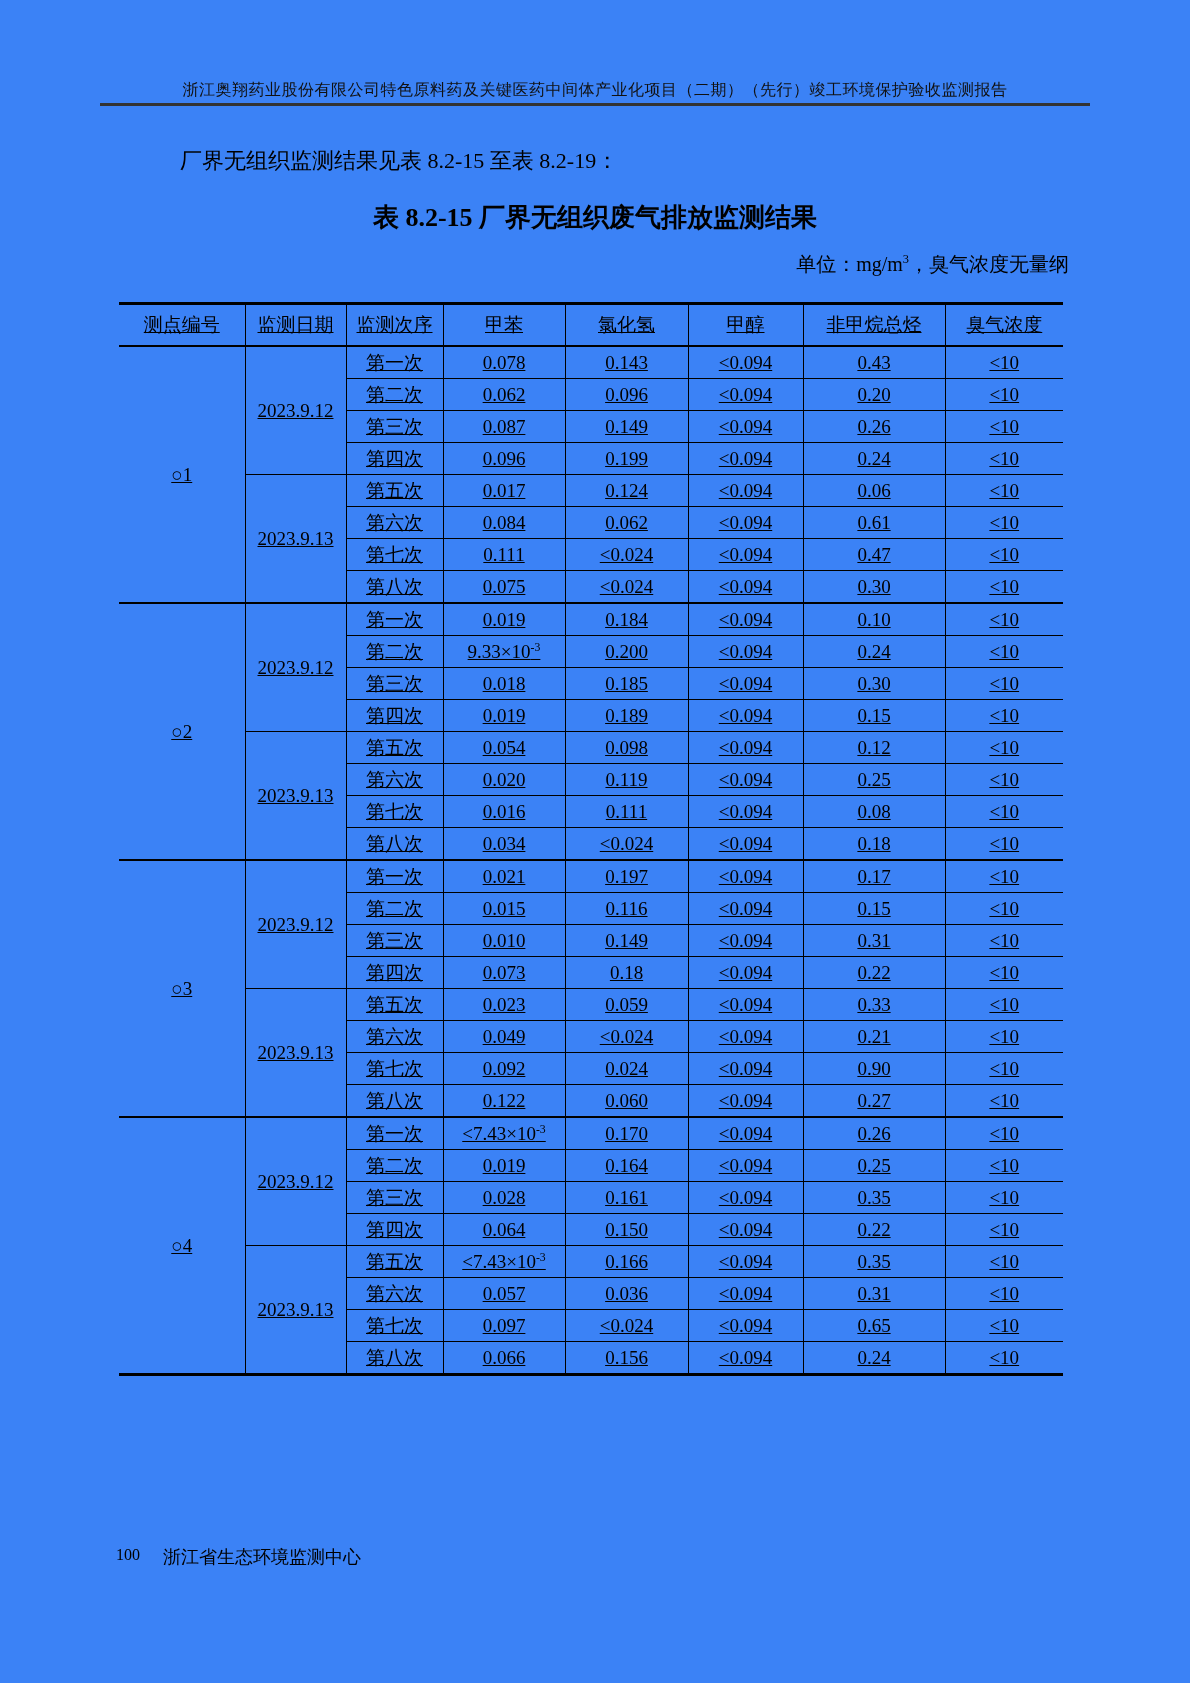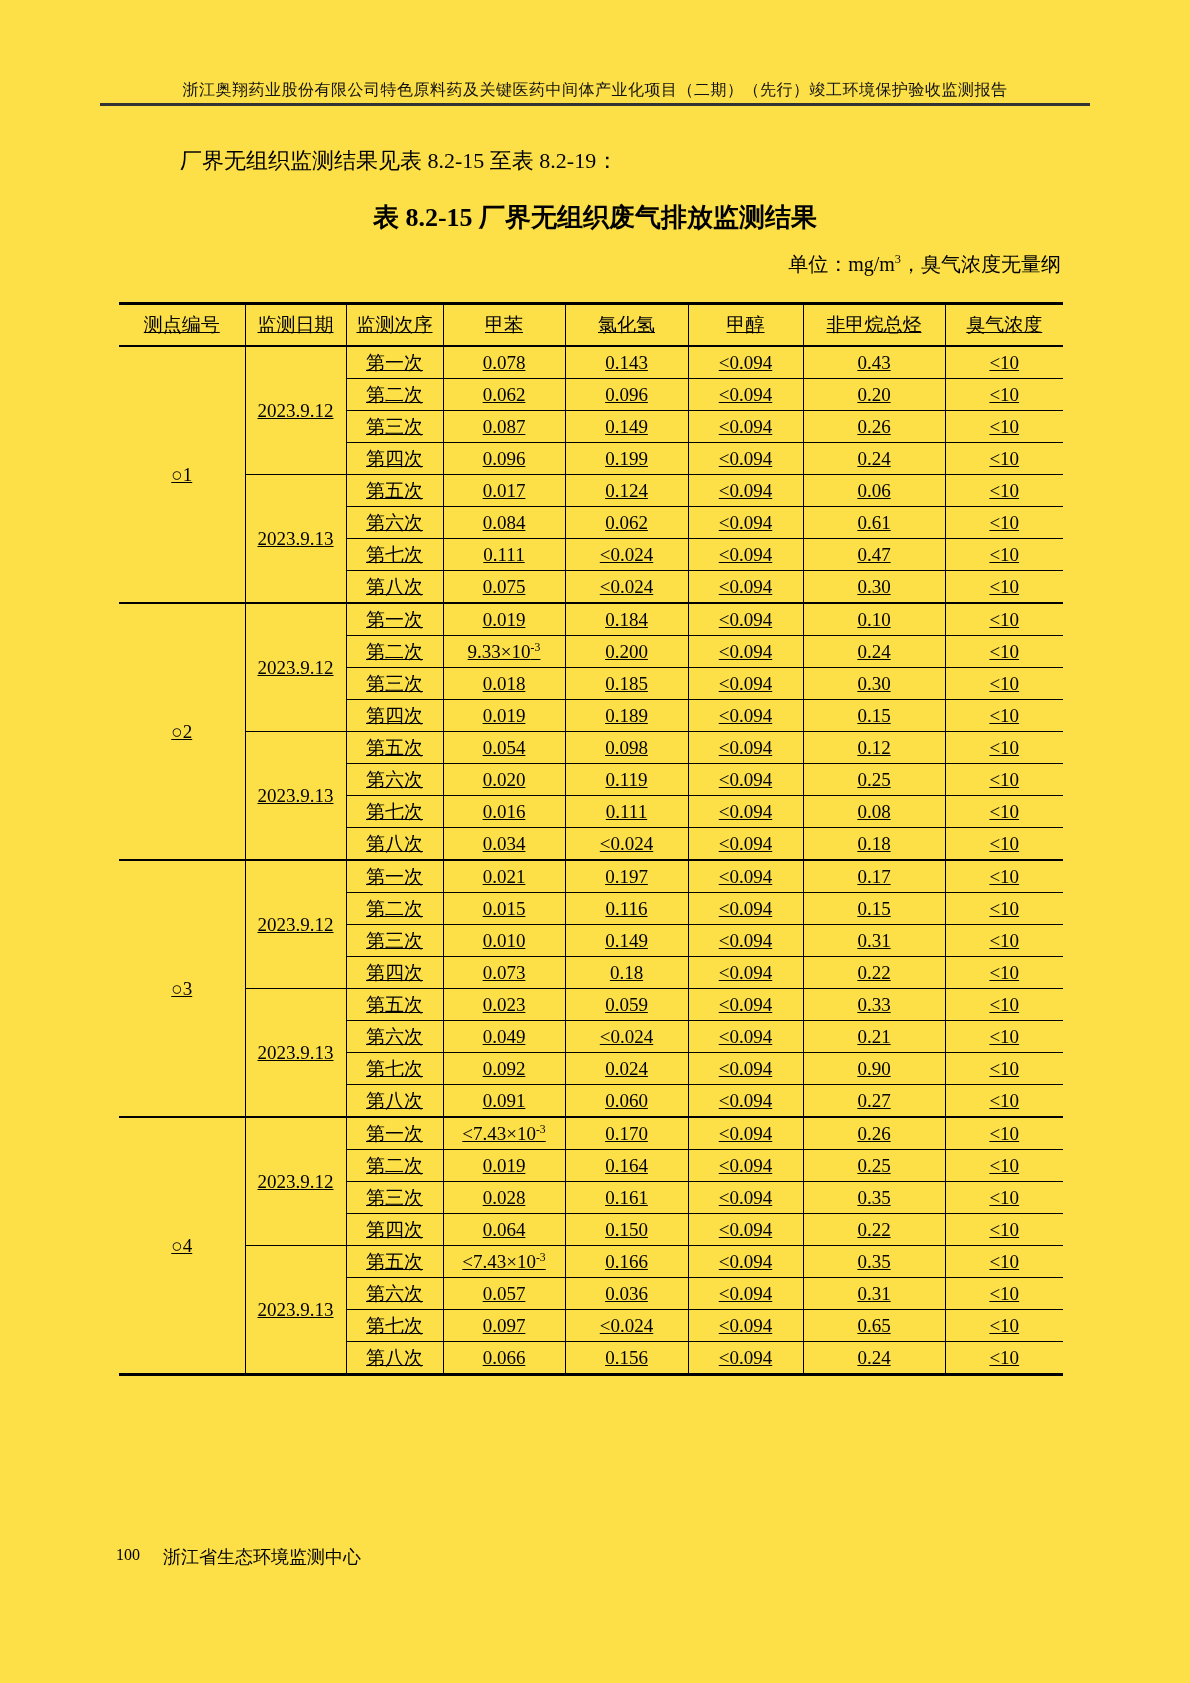--- a/index.html
+++ b/index.html
@@ -1,40 +1,40 @@
 <!DOCTYPE html>
 <html><head>
 <meta charset="utf-8">
 <style>
   html,body{margin:0;padding:0;background:#fff;}
   .page{
     position:relative;
     width:1190px;height:1683px;
-    background:#fde047;
+    background:#3b82f6;
     font-family:"Liberation Serif","DejaVu Serif",serif;
     color:#000;
     overflow:hidden;
   }
   .doc-header{
     position:absolute;top:80px;left:100px;width:990px;
     font-size:16px;letter-spacing:0.5px;text-align:center;color:#111;
   }
   .doc-header-rule{
     position:absolute;top:103px;left:100px;width:990px;height:3px;background:#333;
   }
   .intro{
     position:absolute;top:146px;left:100px;width:990px;
     font-size:22px;text-indent:80px;color:#000;
   }
   .table-title{
     position:absolute;top:200px;left:100px;width:990px;
     text-align:center;font-weight:bold;font-size:26px;
   }
   .unit-note{
-    position:absolute;top:251px;left:96px;width:965px;
+    position:absolute;top:251px;left:104px;width:965px;
     text-align:right;font-size:20px;
   }
   .unit-note sup, td sup{font-size:0.62em;vertical-align:super;line-height:0;}
   table.monitor{
     position:absolute;top:302px;left:119px;
     width:944px;table-layout:fixed;
     border-collapse:collapse;
     border-top:3px solid #000;
     border-bottom:3.5px solid #000;
     font-size:19px;
@@ -284,21 +284,21 @@
         <tr>
           <td>第七次</td>
           <td>0.092</td>
           <td>0.024</td>
           <td>&lt;0.094</td>
           <td>0.90</td>
           <td>&lt;10</td>
         </tr>
         <tr>
           <td>第八次</td>
-          <td>0.091</td>
+          <td>0.122</td>
           <td>0.060</td>
           <td>&lt;0.094</td>
           <td>0.27</td>
           <td>&lt;10</td>
         </tr>
         <tr class="group-start">
           <td rowspan="8">○4</td>
           <td rowspan="4">2023.9.12</td>
           <td>第一次</td>
           <td>&lt;7.43×10<sup>-3</sup></td>

